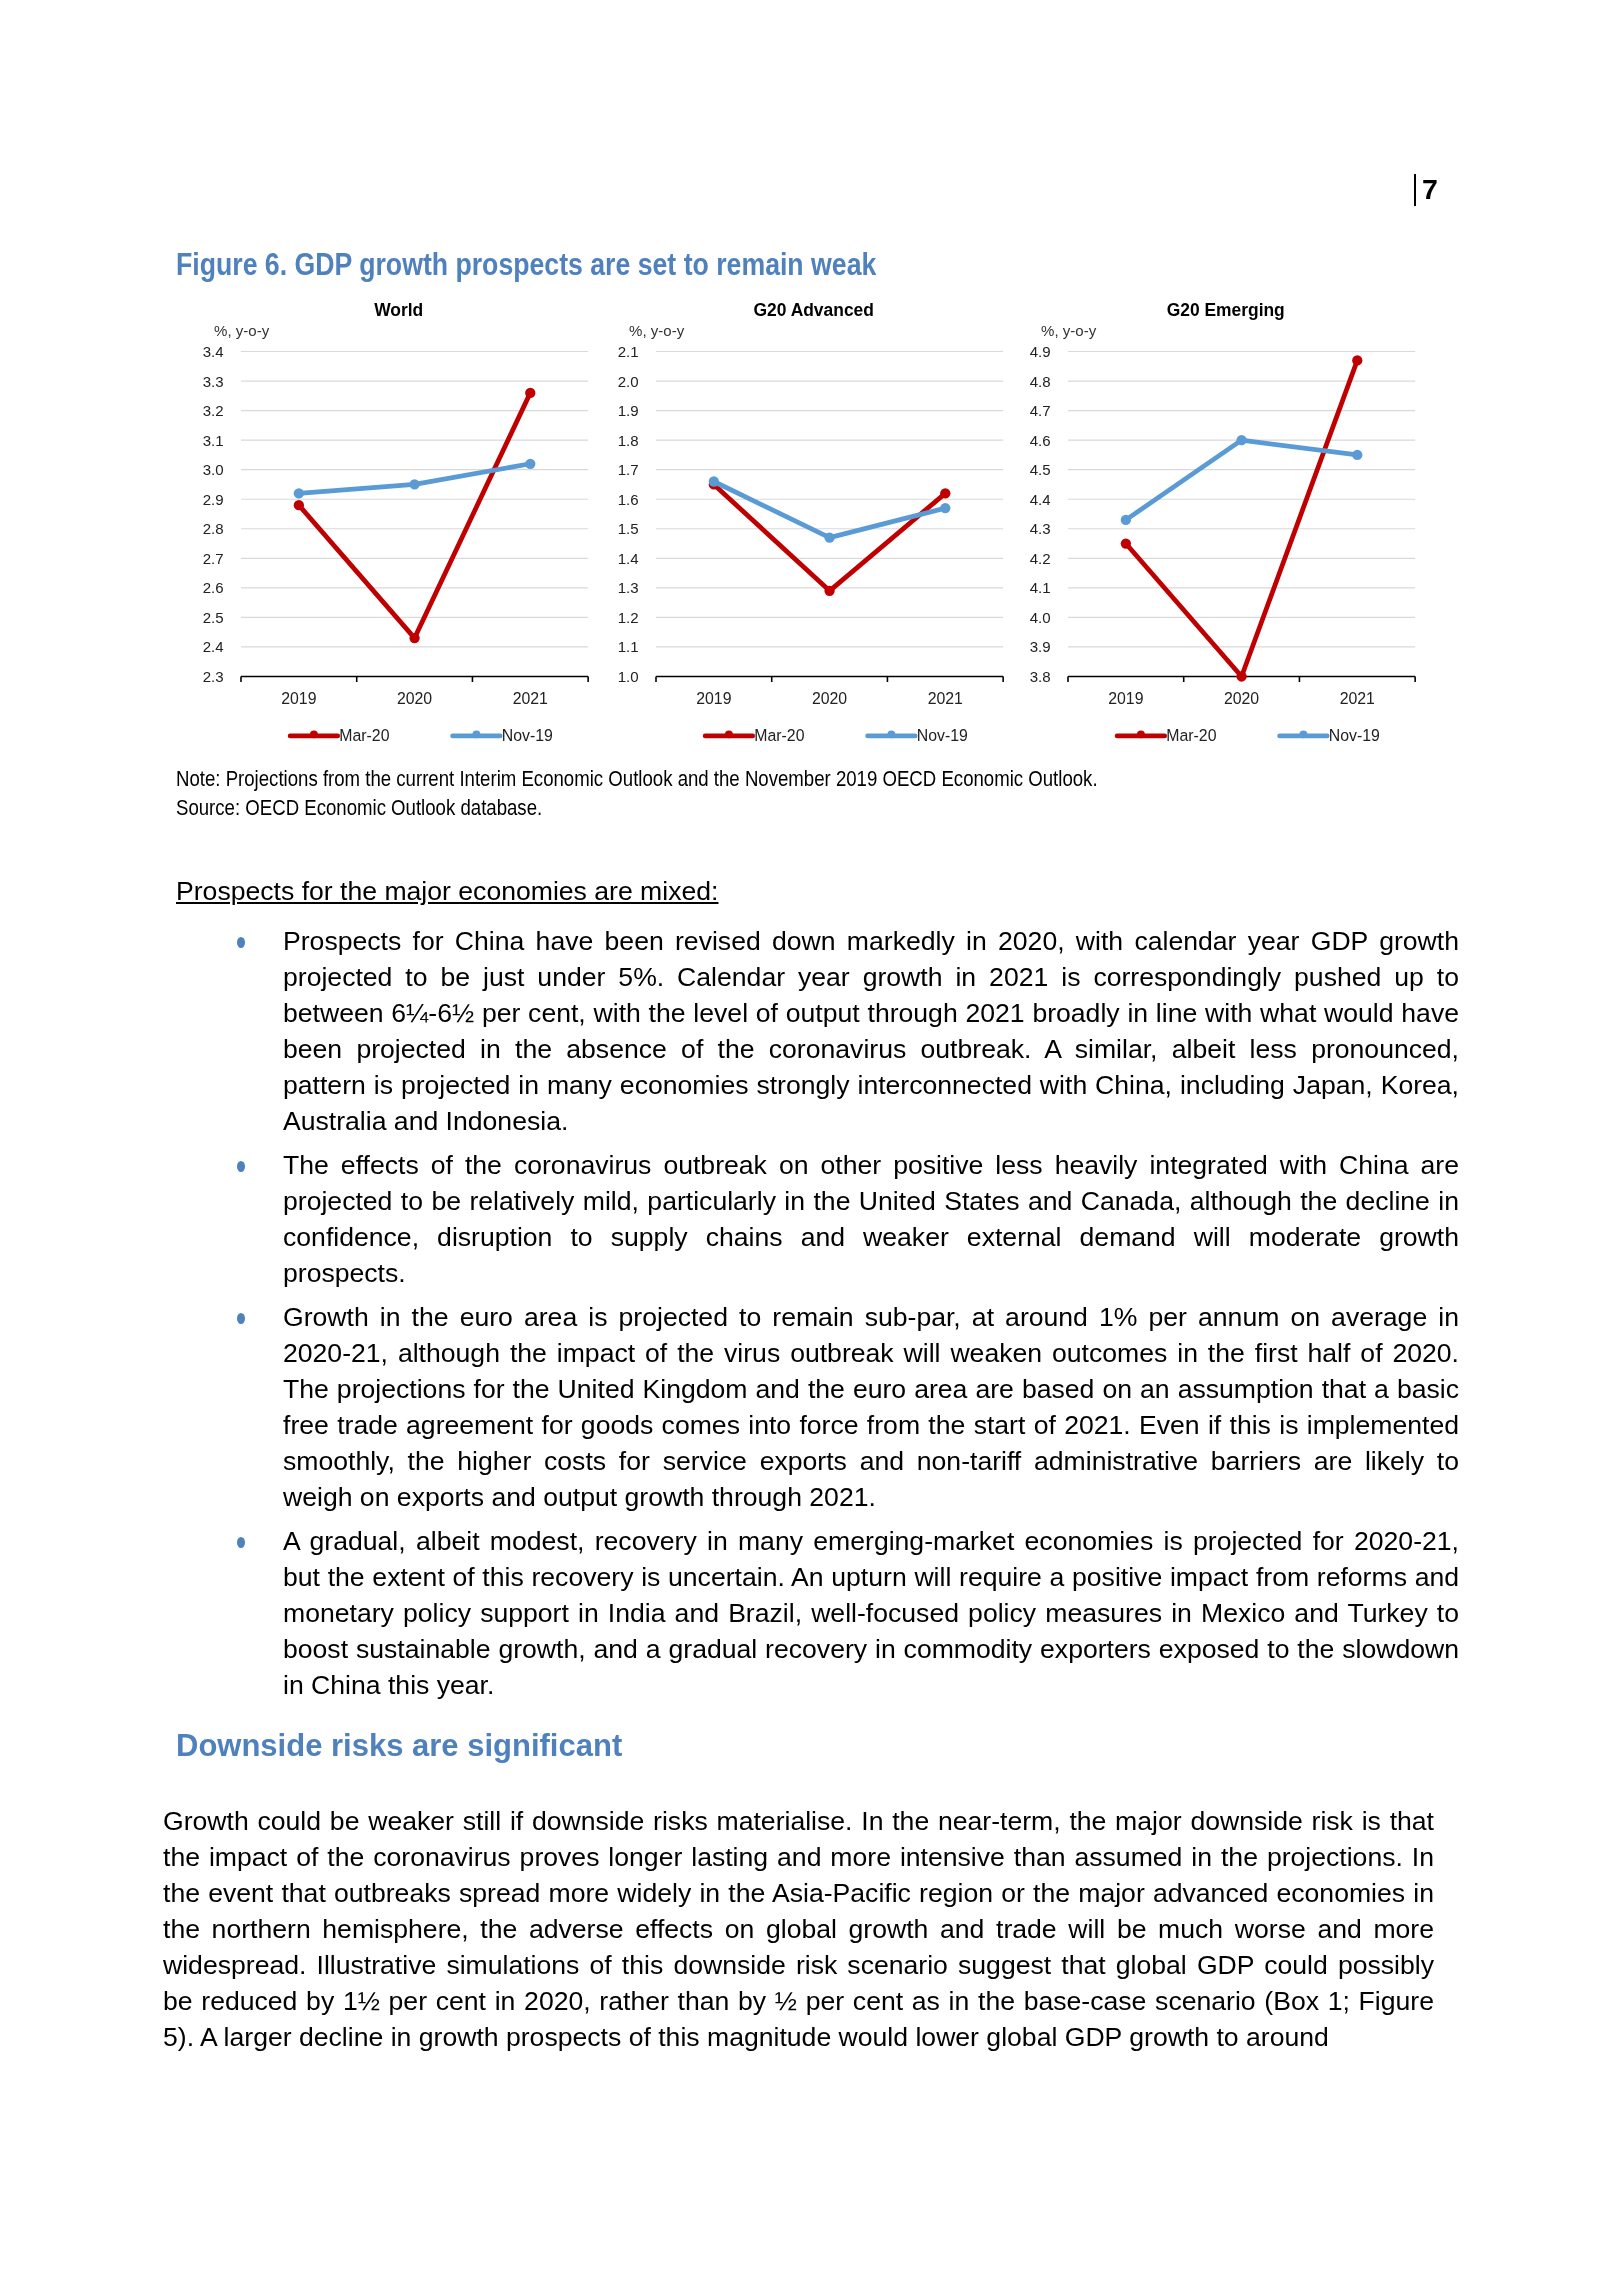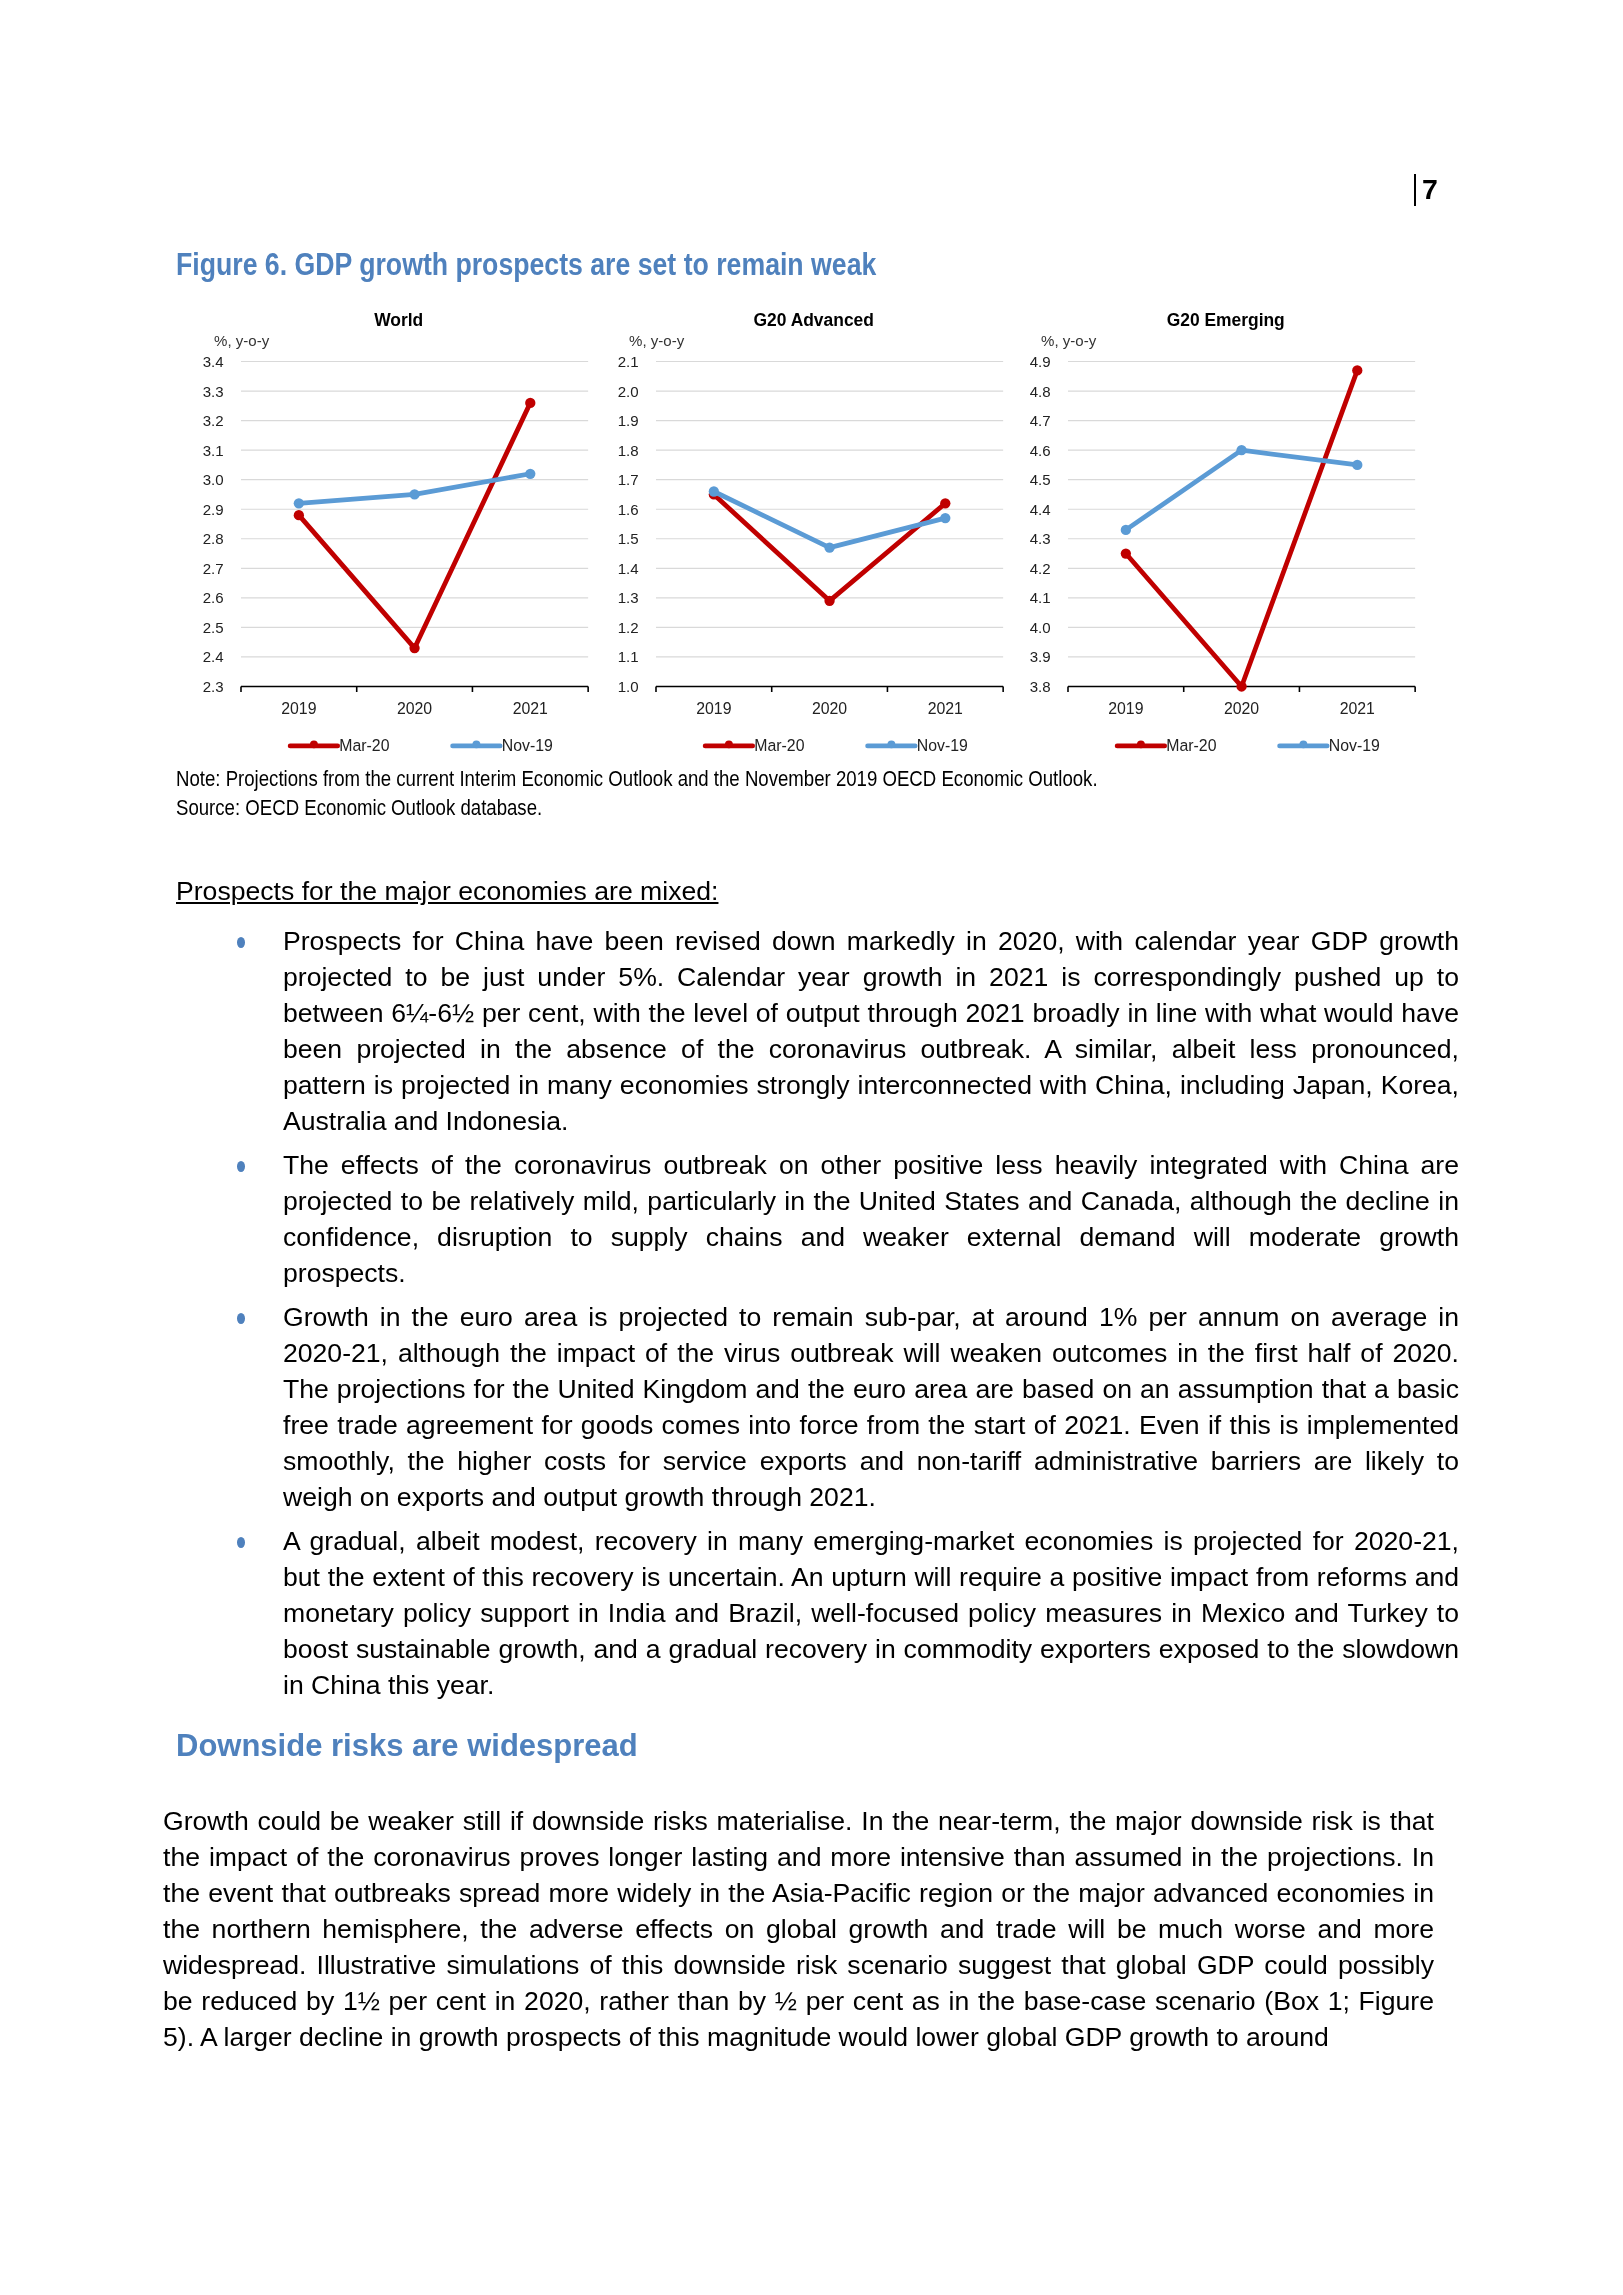--- a/index.html
+++ b/index.html
@@ -3,21 +3,21 @@
 <meta charset="utf-8">
 <style>
   html, body { margin: 0; padding: 0; background: #ffffff; }
   body { width: 1623px; height: 2295px; position: relative; overflow: hidden;
          font-family: "Liberation Sans", sans-serif; color: #000; }
   .pageno { position: absolute; left: 1414px; top: 173px; font-size: 28.5px; font-weight: bold;
             display: flex; align-items: center; gap: 6.3px; }
   .pageno .bar { display: inline-block; width: 1.6px; height: 32px; background: #000; }
   .fig-title { position: absolute; left: 176px; top: 247px; font-size: 31px; font-weight: bold;
                color: #4F81BD; transform: scaleX(0.86); transform-origin: left top; white-space: nowrap; }
-  .chart { position: absolute; top: 302px; }
+  .chart { position: absolute; top: 292px; }
   .chart svg { display: block; overflow: visible; }
   .chart text { font-family: "Liberation Sans", sans-serif; }
   .note { position: absolute; left: 176px; font-size: 21.4px; white-space: nowrap;
           transform: scaleX(0.87); transform-origin: left top; }
   .body-text { position: absolute; left: 163px; width: 1271px; font-size: 26.6px; line-height: 36px;
                text-align: justify; }
   .intro { position: absolute; left: 176px; top: 876px; font-size: 26.6px; text-decoration: underline; }
   .bullets { position: absolute; left: 188px; top: 923px; width: 1271px; margin: 0; padding: 0; list-style: none; }
   .bullets li { position: relative; padding-left: 95px; font-size: 26.6px; line-height: 36px;
                 text-align: justify; margin-bottom: 8px; }
@@ -206,15 +206,15 @@
 
 <div class="intro">Prospects for the major economies are mixed:</div>
 
 <ul class="bullets">
   <li><span class="dot"></span><span>Prospects for China have been revised down markedly in 2020, with calendar year GDP growth projected to be just under 5%. Calendar year growth in 2021 is correspondingly pushed up to between 6¼-6½ per cent, with the level of output through 2021 broadly in line with what would have been projected in the absence of the coronavirus outbreak. A similar, albeit less pronounced, pattern is projected in many economies strongly interconnected with China, including Japan, Korea, Australia and Indonesia.</span></li>
   <li><span class="dot"></span><span>The effects of the coronavirus outbreak on other positive less heavily integrated with China are projected to be relatively mild, particularly in the United States and Canada, although the decline in confidence, disruption to supply chains and weaker external demand will moderate growth prospects.</span></li>
   <li><span class="dot"></span><span>Growth in the euro area is projected to remain sub-par, at around 1% per annum on average in 2020-21, although the impact of the virus outbreak will weaken outcomes in the first half of 2020. The projections for the United Kingdom and the euro area are based on an assumption that a basic free trade agreement for goods comes into force from the start of 2021. Even if this is implemented smoothly, the higher costs for service exports and non-tariff administrative barriers are likely to weigh on exports and output growth through 2021.</span></li>
   <li><span class="dot"></span><span>A gradual, albeit modest, recovery in many emerging-market economies is projected for 2020-21, but the extent of this recovery is uncertain. An upturn will require a positive impact from reforms and monetary policy support in India and Brazil, well-focused policy measures in Mexico and Turkey to boost sustainable growth, and a gradual recovery in commodity exporters exposed to the slowdown in China this year.</span></li>
 </ul>
 
-<div class="section-title">Downside risks are widespread</div>
+<div class="section-title">Downside risks are significant</div>
 <div class="body-text" style="top:1803px;">Growth could be weaker still if downside risks materialise. In the near-term, the major downside risk is that the impact of the coronavirus proves longer lasting and more intensive than assumed in the projections. In the event that outbreaks spread more widely in the Asia-Pacific region or the major advanced economies in the northern hemisphere, the adverse effects on global growth and trade will be much worse and more widespread. Illustrative simulations of this downside risk scenario suggest that global GDP could possibly be reduced by 1½ per cent in 2020, rather than by ½ per cent as in the base-case scenario (Box 1; Figure  5). A larger decline in growth prospects of this magnitude would lower global GDP growth to around</div>
 
 
 </body></html>

